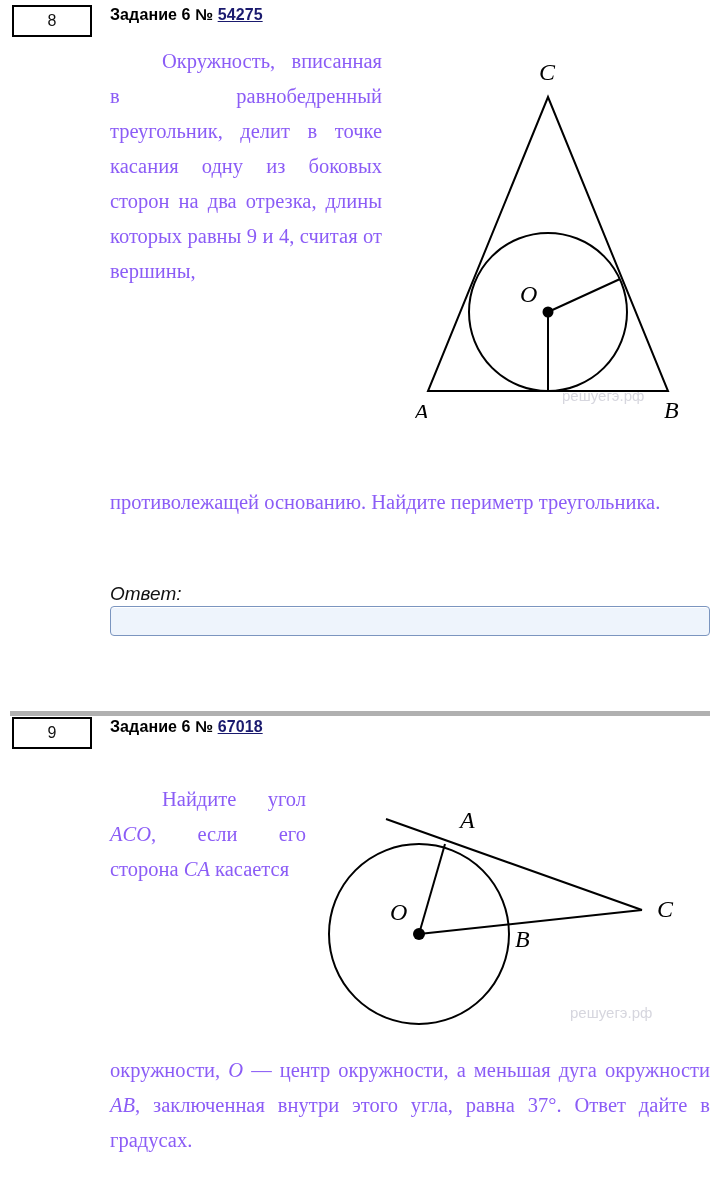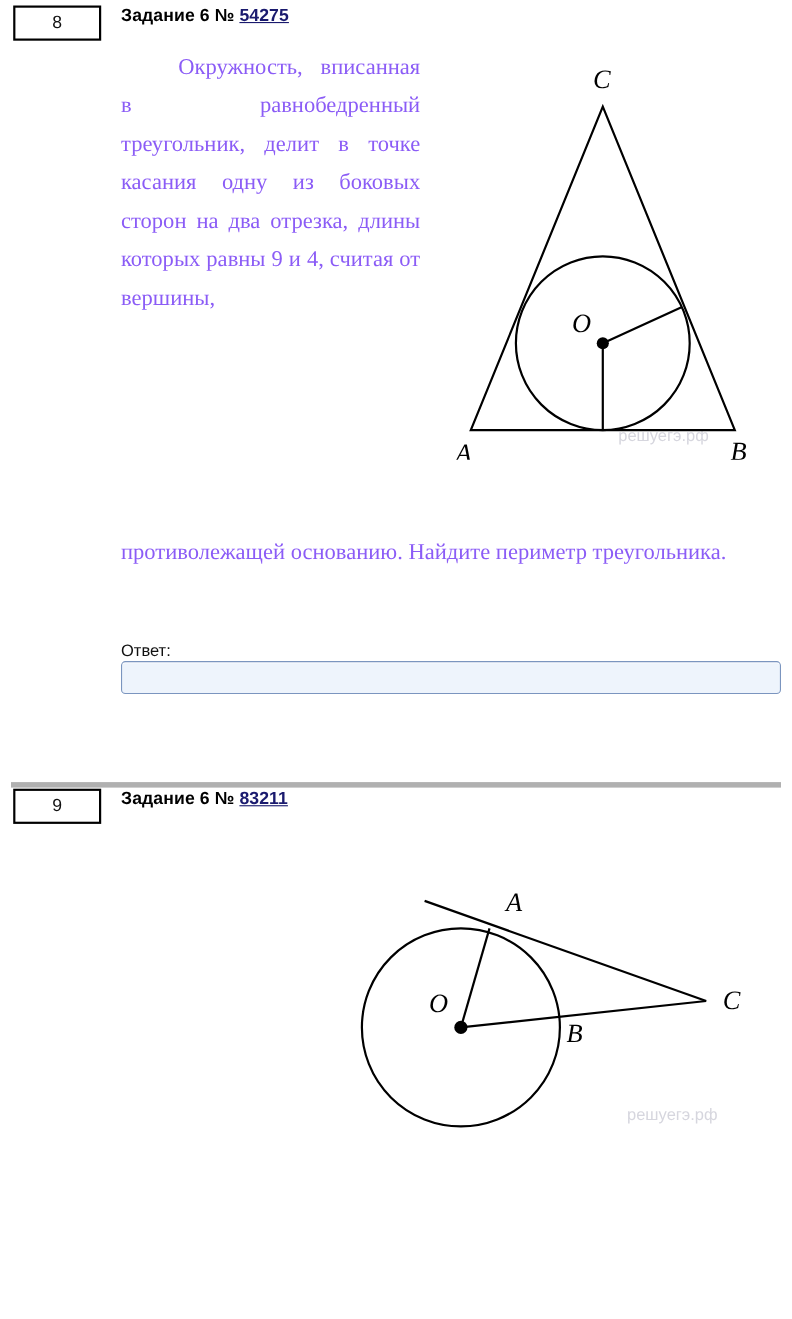--- a/index.html
+++ b/index.html
@@ -128,23 +128,24 @@
 
   
   .answer-wrap {
     position: absolute;
     left: 110px;
     top: 583px;
     width: 600px;
   }
   .answer-label {
     font-family: "Liberation Sans", sans-serif;
-    font-size: 15px;
+    font-size: 19px;
     color: #111;
     margin-bottom: 1px;
+    font-style: italic;
   }
   .answer-input {
     display: block;
     width: 600px;
     height: 30px;
     box-sizing: border-box;
     background: #eef4fc;
     border: 1px solid #7b95bf;
     border-radius: 4px;
     box-shadow: inset 0 1px 0 #ffffff;
@@ -226,26 +227,30 @@
   </section>
 
   <div class="divider"></div>
 
   <section class="task" id="task-9">
 
     <div class="task-head">
       <div class="num-box">9</div>
       <div class="task-title">
         <span>Задание 6 №</span>
-        <span class="task-id">83211</span>
+        <span class="task-id">67018</span>
       </div>
     </div>
   </section>
 
-
+  <div class="body-text" id="q9-col">Найдите угол <i>ACO</i>, если его сторона <i>CA</i> касается</div>
+
+  <div class="body-text" id="q9-tail">
+    <span>окружности, </span><i>O</i><span> — центр окружности, а меньшая дуга окружности </span><i>AB</i><span>, заключенная внутри этого угла, равна 37°. Ответ дайте в градусах.</span>
+  </div>
 
   <div class="figure" id="fig-9">
     <svg width="396" height="254" viewBox="0 0 396 254" xmlns="http://www.w3.org/2000/svg">
 
       <text x="258" y="226" font-family="Liberation Sans, sans-serif" font-size="15" fill="#d6d6de">решуегэ.рф</text>
 
       <circle cx="107" cy="142" r="90" fill="none" stroke="#000" stroke-width="2"></circle>
 
       <line x1="74" y1="27" x2="330" y2="118" stroke="#000" stroke-width="2"></line>
 

